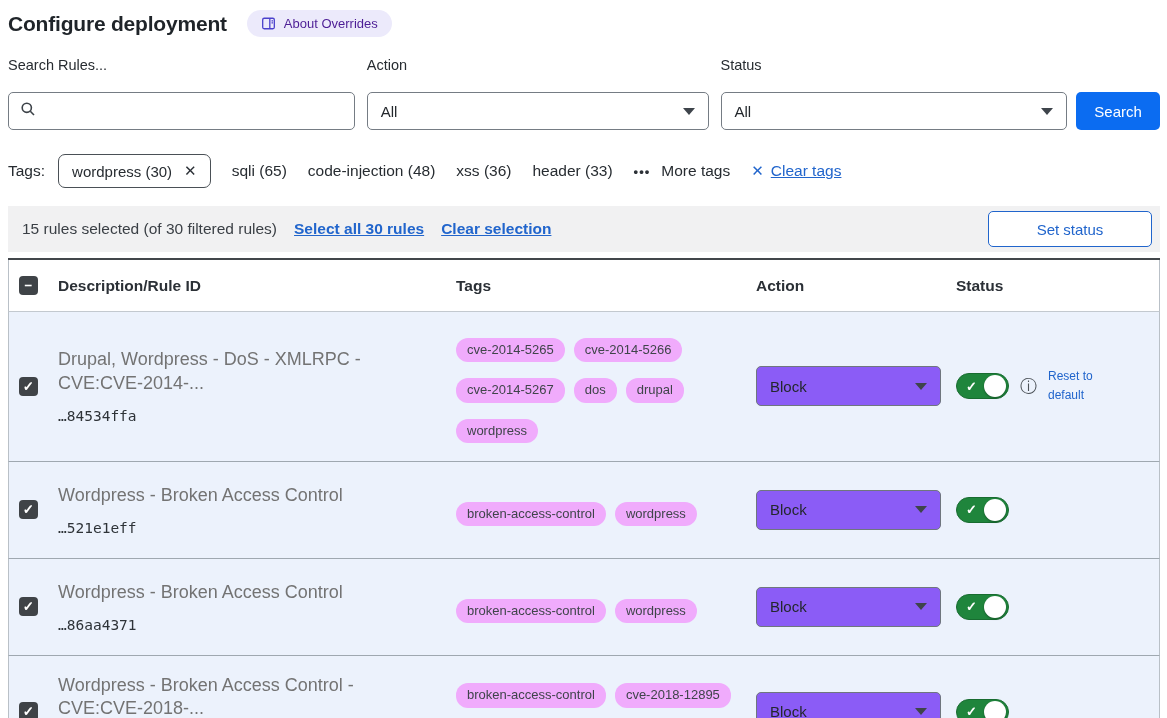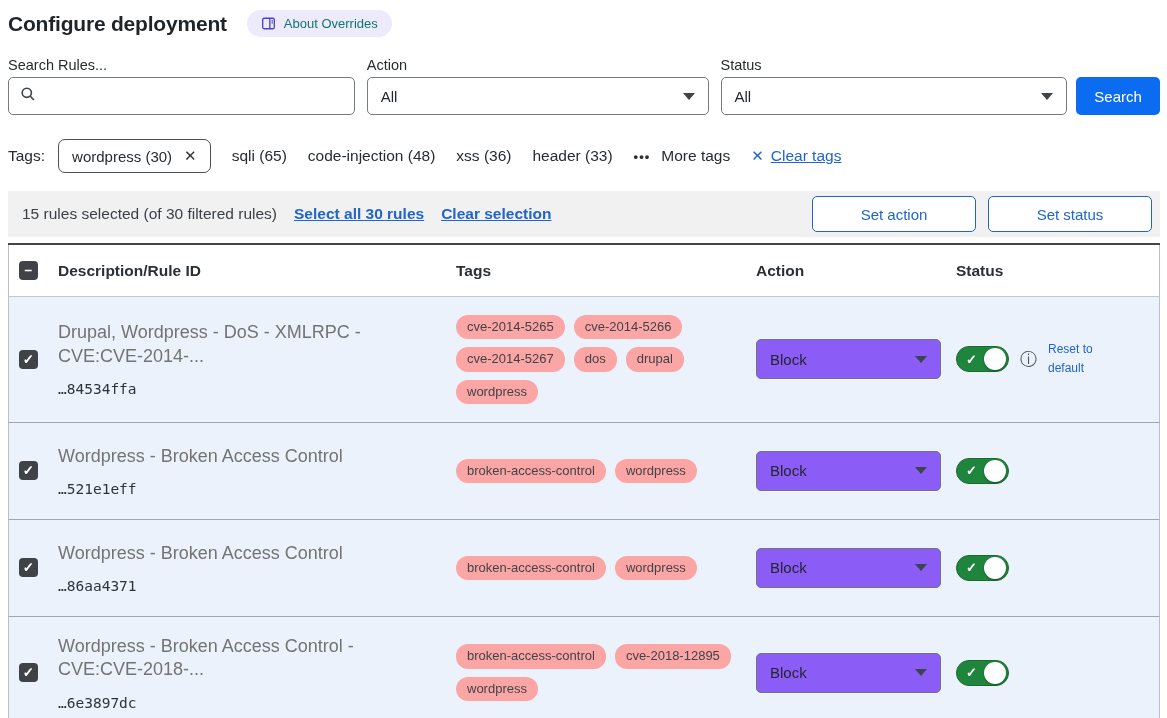--- a/index.html
+++ b/index.html
@@ -9,28 +9,28 @@
     background:#ffffff; color:#24292e;
     font-family:"Liberation Sans", sans-serif;
   }
   .page { padding:8px 7px 0 8px; width:1167px; }
 
   
   .page-header { display:flex; align-items:center; gap:20px; margin:2px 0 20px; }
   .page-title { font-size:21px; font-weight:700; color:#1f2429; margin:0; letter-spacing:-0.2px; }
   .badge {
     display:inline-flex; align-items:center; gap:8px;
-    background:#eceafb; color:#0f766e; border-radius:999px;
+    background:#eceafb; color:#4c1d95; border-radius:999px;
     padding:6px 14px; font-size:13px; cursor:pointer;
   }
   .badge svg { display:block; }
 
   
   .filters { display:flex; gap:12px; margin-bottom:24px; }
-  .fgroup { display:flex; flex-direction:column; gap:4px; }
+  .fgroup { display:flex; flex-direction:column; gap:19px; }
   .fgroup > label { font-size:14.5px; color:#272c31; }
   .w-search { width:348px; }
   .w-action { width:343px; }
   .w-status { width:348px; margin-right:-3px; }
   .input-box {
     display:flex; align-items:center; gap:9px; height:38px;
     border:1px solid #757c84; border-radius:5px; padding:0 11px; background:#fff;
   }
   .input-box input {
     border:none; outline:none; flex:1; font-size:15px; background:transparent;
@@ -97,22 +97,22 @@
     width:19px; height:19px; background:#3f4347; border-radius:4px;
     display:flex; align-items:center; justify-content:center;
     color:#fff; font-size:13.5px; font-weight:bold; cursor:pointer; line-height:1;
   }
   .trow { background:#ecf2fc; border-bottom:1px solid #9fa8b0; min-height:97px; padding:18px 0; }
   .desc-cell { display:flex; flex-direction:column; gap:13px; padding-right:22px; }
   .desc { font-size:18px; color:#737373; line-height:1.3; }
   .rule-id { font-family:"DejaVu Sans Mono", monospace; font-size:14.5px; color:#2e3338; }
   .tags-cell { display:flex; flex-wrap:wrap; gap:8px 9px; padding-right:20px; align-content:center; }
   .tag-pill {
-    background:#fca5a5; border-radius:12px; padding:4px 11px;
-    font-size:13px; color:#3f444a; white-space:nowrap; line-height:1.25;
+    background:#f0abfc; border-radius:12px; padding:4px 11px;
+    font-size:13px; color:#3f444a; white-space:nowrap; line-height:1.25;margin-top:8px;
   }
   .block-select {
     display:flex; align-items:center; justify-content:space-between;
     width:185px; height:40px; border:1px solid #6f767e; border-radius:5px;
     padding:0 13px; background:#8b5cf6; font-size:15px; color:#23272c; cursor:pointer;
   }
   .status-cell { display:flex; align-items:center; gap:11px; padding-right:8px; }
   .toggle {
     position:relative; width:53px; height:26px; flex:none;
     background:#1f853c; border:1px solid #186c30; border-radius:14px;
@@ -194,21 +194,20 @@
       <span class="x-glyph" style="color:#2165cc;">✕</span>
       <span class="lbl">Clear tags</span>
     </span>
   </div>
 
   <div class="selection-bar">
     <span>15 rules selected (of 30 filtered rules)</span>
     <a>Select all 30 rules</a>
     <a>Clear selection</a>
     <span class="sel-spacer"></span>
-    <button class="outline-btn">Set action</button>
     <button class="outline-btn">Set status</button>
   </div>
 
   <div class="rules-table">
     <div class="thead">
       <div class="cb-cell">
         <span class="checkbox">
           <span>−</span>
         </span>
       </div>

